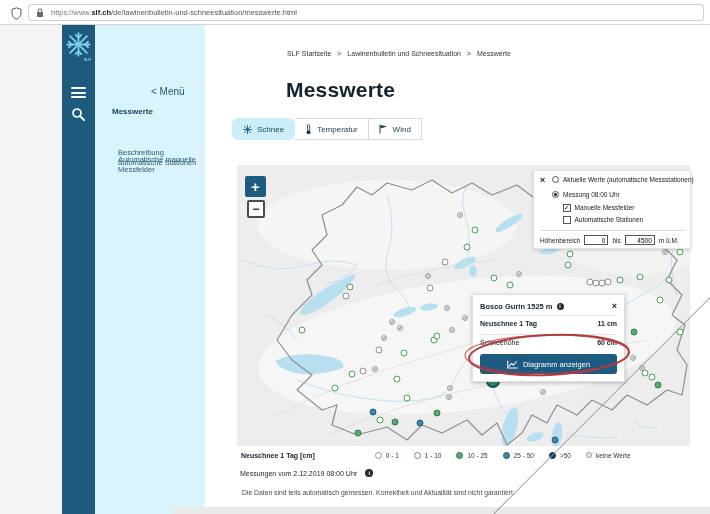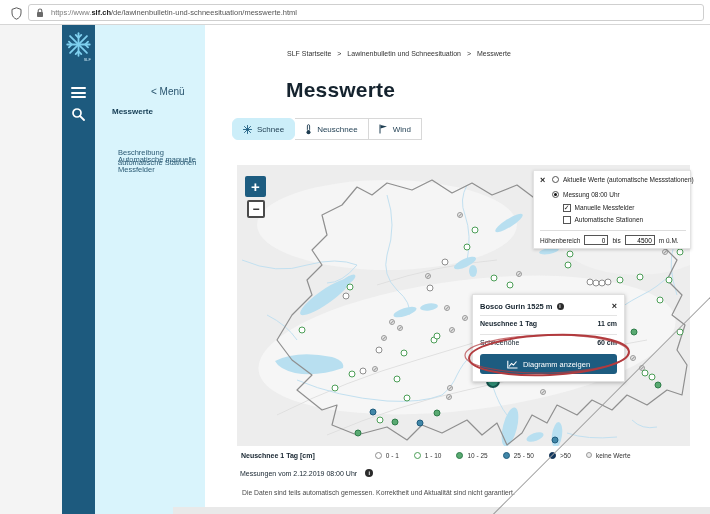--- a/index.html
+++ b/index.html
@@ -204,21 +204,21 @@
             <line x1="8.4" y1="1.6" x2="1.6" y2="8.4"></line>
           </g>
         </svg>
       <span>Schnee</span>
     </div>
     <div class="tab">
       <svg width="7" height="11" viewBox="0 0 7 11">
           <rect x="2.4" y="0.7" width="2.2" height="6" rx="1.1" fill="none" stroke="#1d3c50" stroke-width="0.9"></rect>
           <circle cx="3.5" cy="8.3" r="2" fill="#1d3c50"></circle>
         </svg>
-      <span>Neuschnee</span>
+      <span>Temperatur</span>
     </div>
     <div class="tab">
       <svg width="9" height="10" viewBox="0 0 9 10">
           <line x1="1" y1="0.5" x2="1" y2="9.5" stroke="#1d3c50" stroke-width="1"></line>
           <path d="M1.5 1 L8 2.5 L1.5 4.5 Z" fill="#1d3c50"></path>
         </svg>
       <span>Wind</span>
     </div>
   </div>
 

